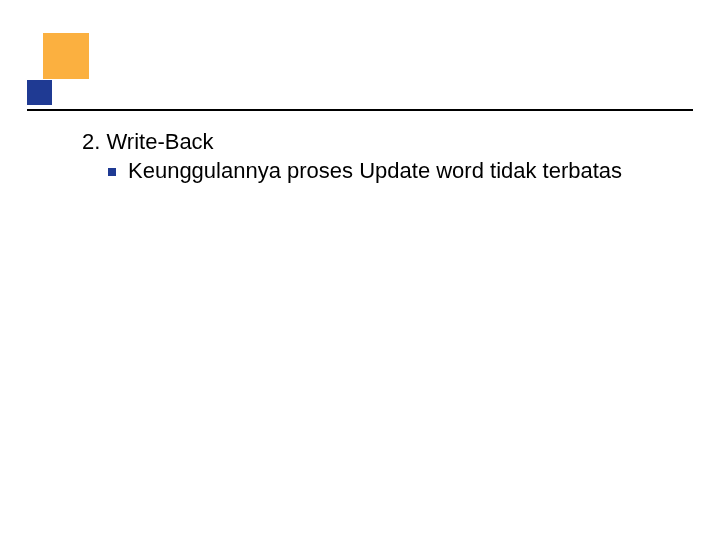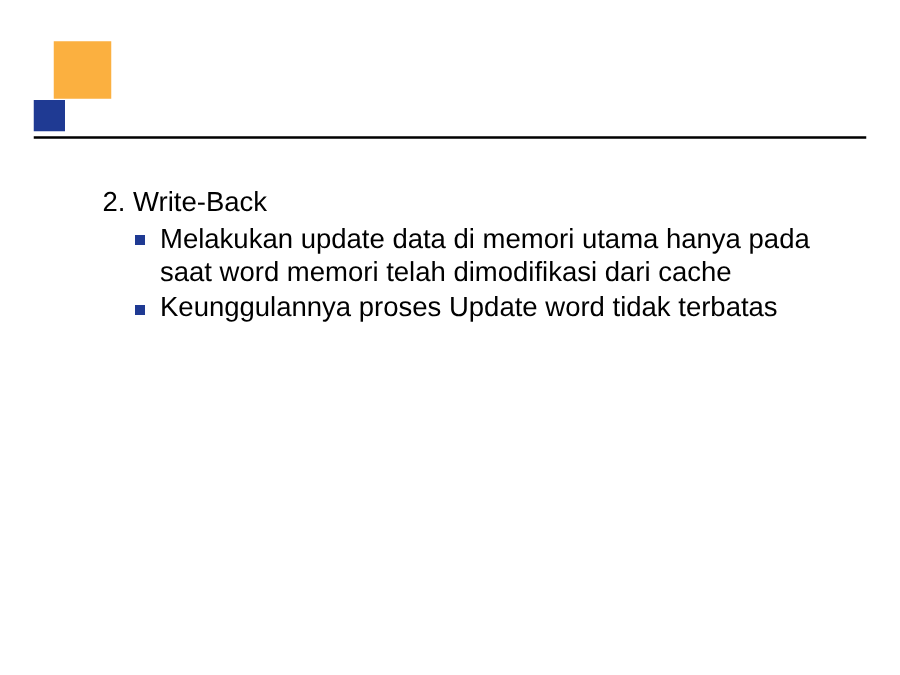--- a/index.html
+++ b/index.html
@@ -45,21 +45,20 @@
   }
 
   
   .body {
     position: absolute;
     left: 82px;
     top: 129px;
     right: 40px;
     font-size: 22px;
     line-height: 1.22;
-    margin-top: 20px;
   }
   .heading {
     margin: 0 0 2px 0;
   }
   ul.bullets {
     list-style: none;
     margin: 0;
     padding: 0 0 0 26px;
   }
   ul.bullets > li {
@@ -84,21 +83,18 @@
 
   <div class="orange-sq"></div>
   <div class="blue-sq"></div>
   <div class="hrule"></div>
 
   <div class="body">
     <p class="heading">2. Write-Back</p>
 
     <ul class="bullets">
       <li>
-        <span>Melakukan update data di memori utama hanya pada saat word memori telah dimodifikasi dari cache</span>
-      </li>
-      <li>
         <span>Keunggulannya proses Update word tidak terbatas</span>
       </li>
     </ul>
   </div>
 
 </div>
 
 </body></html>

